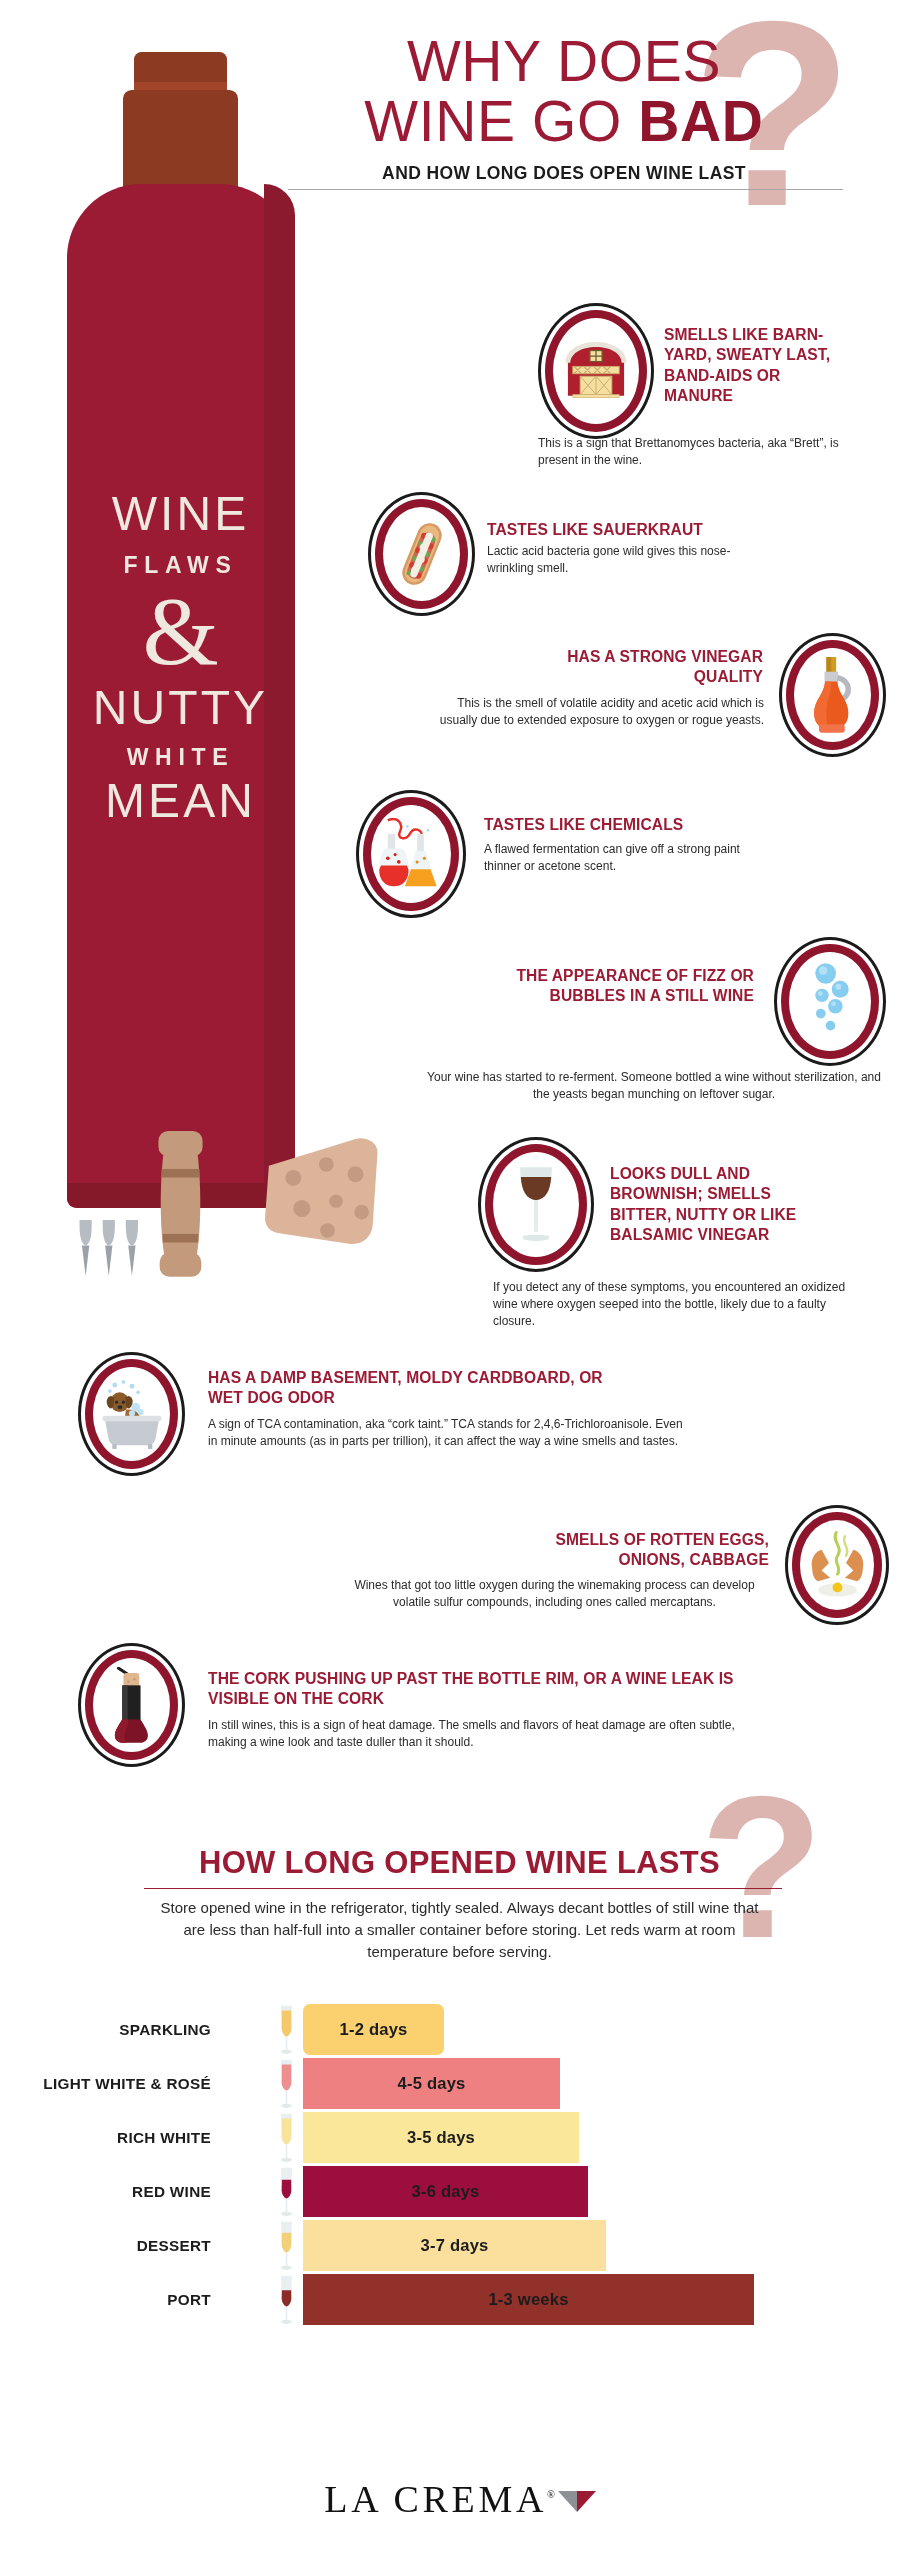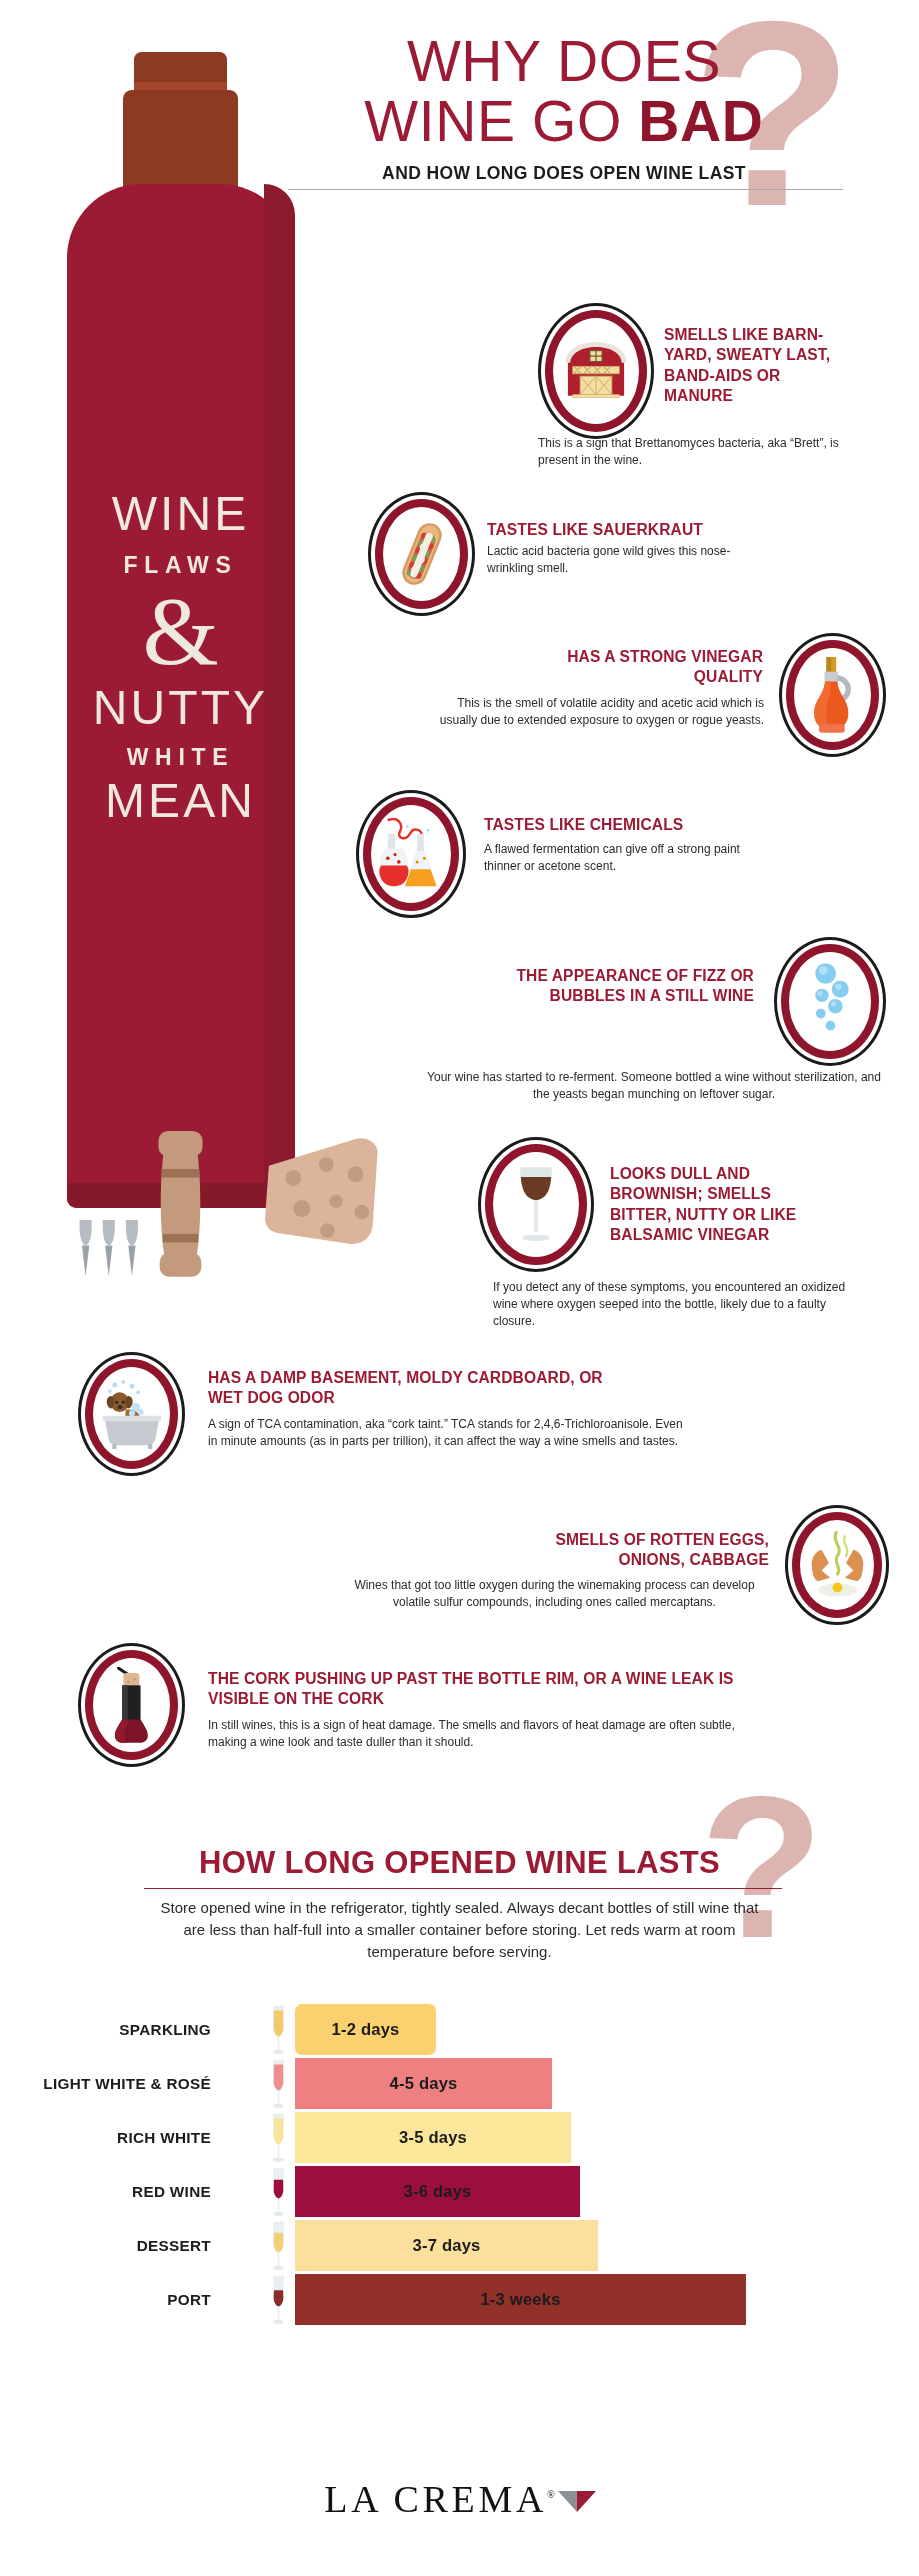--- a/index.html
+++ b/index.html
@@ -128,21 +128,21 @@
     text-align: center; color: #9b1b34;
     font-size: 31px; font-weight: bold; letter-spacing: 0.3px;
   }
   #hl-rule { position: absolute; left: 144px; top: 1888px; width: 638px; height: 1.2px; background: #9b1b34; }
   #hl-sub {
     position: absolute; left: 153px; top: 1897px; width: 613px;
     text-align: center; color: #2b2b2b; font-size: 15px; line-height: 1.45;
   }
 
   
-  #chart { position: absolute; left: 0px; top: 2003px; width: 868px; }
+  #chart { position: absolute; left: 0px; top: 2003px; width: 868px; padding-left: 8px; }
   .row { position: relative; height: 54px; }
   .row-label {
     position: absolute; right: 657px; top: 50%; transform: translateY(-50%);
     font-size: 15.3px; font-weight: bold; letter-spacing: 0.3px; color: #1c1c1c;
     white-space: nowrap;
   }
   .row-glass { position: absolute; left: 268px; top: 50%; transform: translateY(-50%); width: 21px; height: 51px; }
   .bar {
     position: absolute; left: 295px; top: 1.2px; height: 51px;
     display: flex; align-items: center; justify-content: center;

